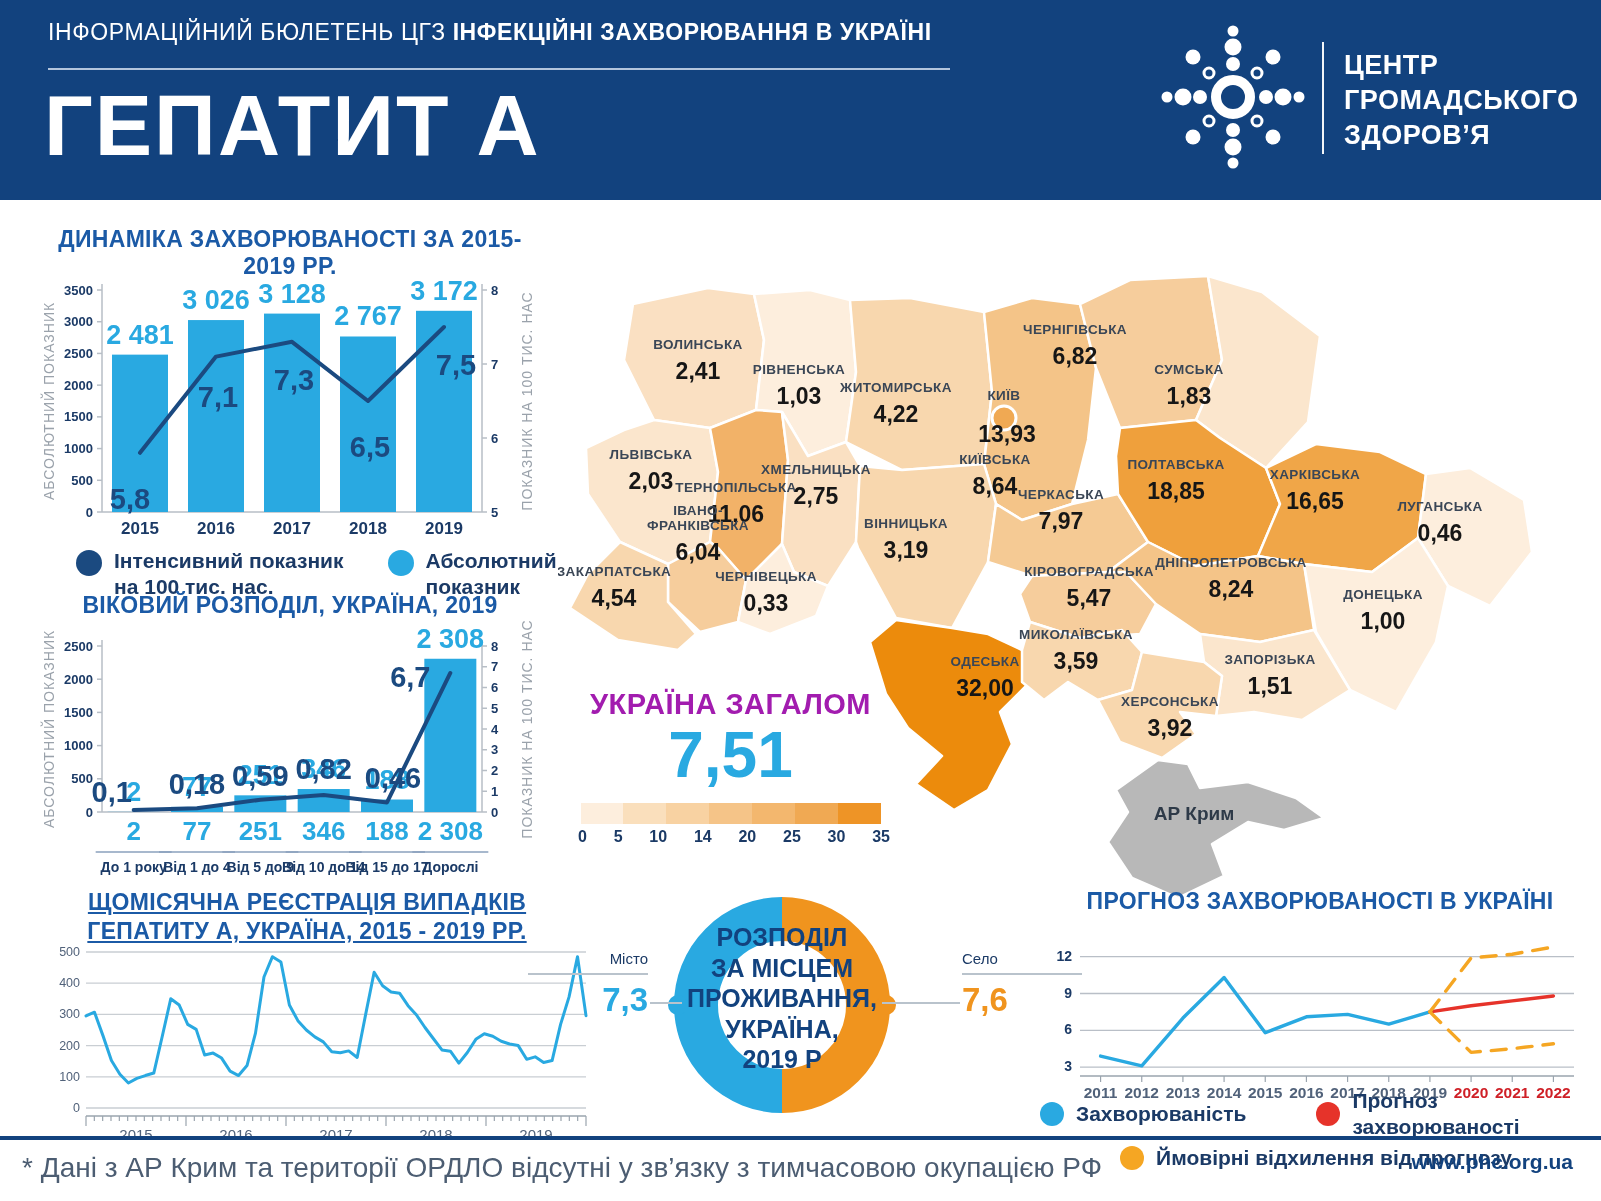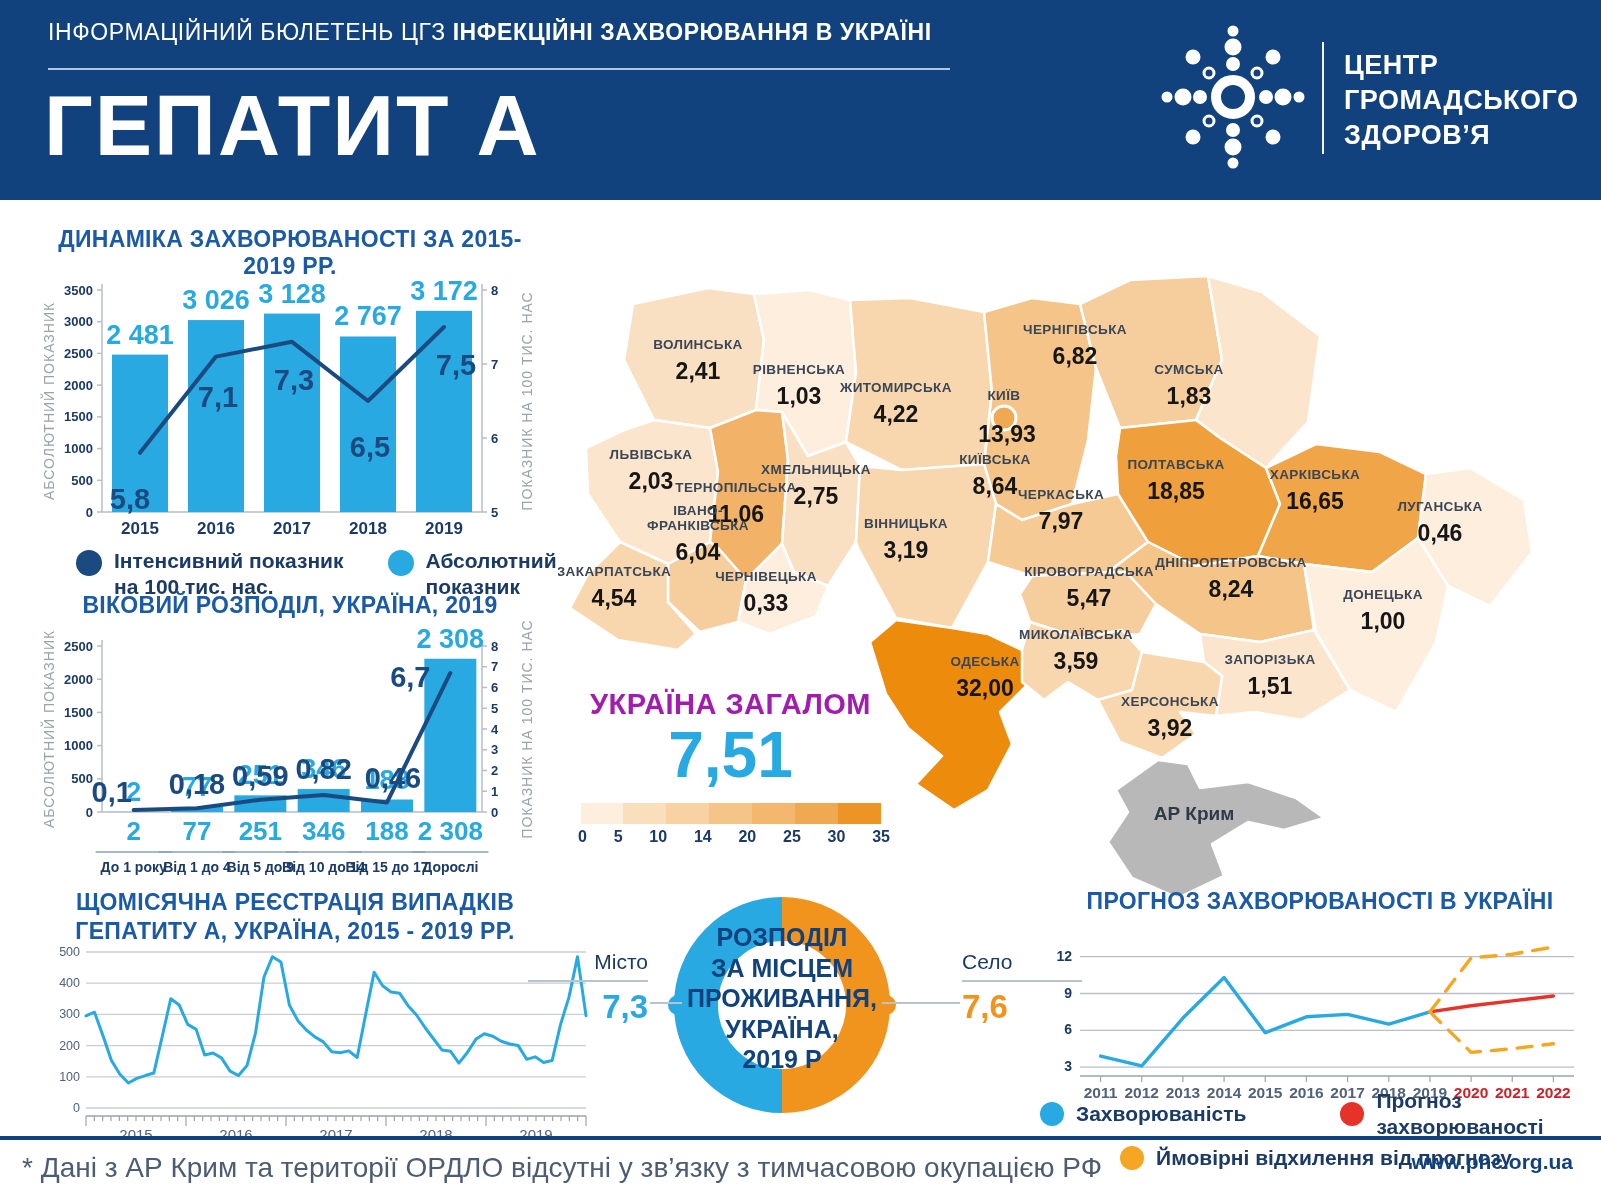--- a/index.html
+++ b/index.html
@@ -15,38 +15,38 @@
   .logo-divider{position:absolute;left:1322px;top:42px;width:2px;height:112px;background:rgba(255,255,255,.95);}
   .org-name{position:absolute;left:1344px;top:48px;font-size:27px;font-weight:700;color:#fff;line-height:1.3;letter-spacing:.5px;}
   
   .sec-title{position:absolute;text-align:center;font-size:23px;font-weight:700;color:#1b5aa6;letter-spacing:.3px;}
   
   .legend-row{position:absolute;display:flex;gap:64px;}
   .legend-item{display:flex;align-items:flex-start;gap:12px;}
   .legend-dot{width:26px;height:26px;border-radius:50%;flex:0 0 auto;margin-top:2px;}
   .legend-text{font-size:21px;font-weight:700;color:#1b3a66;line-height:1.22;white-space:pre-line;}
   .fc-legend{position:absolute;width:552px;display:flex;flex-direction:column;align-items:center;gap:6px;}
-  .fc-legend .rowA{display:flex;gap:94px;}
+  .fc-legend .rowA{display:flex;gap:70px;}
   .fc-legend .legend-dot{width:24px;height:24px;margin-top:0;}
   .fc-legend .legend-item{align-items:center;}
   .fc-legend .legend-text{font-weight:700;}
   
   .total-block{position:absolute;width:305px;text-align:center;}
   .total-label{font-size:29px;font-weight:700;color:#a21caf;letter-spacing:.5px;}
   .total-value{font-size:64px;font-weight:700;color:#29a9e1;margin-top:2px;line-height:1;}
   .scale-wrap{margin-top:16px;}
   .scale-bar{display:flex;width:300px;height:21px;margin:0 auto;}
   .scale-bar div{flex:1;}
   .scale-ticks{display:flex;justify-content:space-between;width:312px;margin:4px auto 0;
                font-size:16px;font-weight:700;color:#1b3a66;}
   
   .donut-center{position:absolute;width:240px;text-align:center;font-size:25px;font-weight:700;
                 color:#12427e;line-height:1.22;}
   .res-label{position:absolute;width:120px;}
-  .res-label .nm{font-size:21px;color:#1b3a66;font-weight:400;padding-bottom:6px;border-bottom:2px solid #b9c3cc;}
+  .res-label .nm{font-size:15px;color:#1b3a66;font-weight:400;padding-bottom:6px;border-bottom:2px solid #b9c3cc;}
   .res-label .vl{font-size:33px;font-weight:700;margin-top:6px;}
   .res-line{position:absolute;height:2px;background:#b9c3cc;}
   
   .footer-rule{position:absolute;left:0;top:1136px;width:1601px;height:4px;background:#12427e;}
   .footnote{position:absolute;left:22px;top:1152px;font-size:28px;color:#4c5d72;}
   .site{position:absolute;right:28px;top:1150px;font-size:21px;font-weight:700;color:#12427e;text-decoration:none;padding-left:20px;}
   svg{display:block;}
 </style>
 </head>
 <body>
@@ -228,21 +228,21 @@
       <text x="410.33333333333337" y="252" font-size="14" fill="#1b3a66" font-weight="700" text-anchor="middle">Дорослі</text>
       <polyline points="93.66666666666667,189.925 157,188.26500000000001 220.33333333333334,179.7575 283.6666666666667,174.98499999999999 347,182.455 410.33333333333337,52.974999999999994" fill="none" stroke="#1b4a80" stroke-width="4" stroke-linejoin="round" stroke-linecap="round"></polyline>
       <text x="71.66666666666667" y="181.925" font-size="29" fill="#1b4a80" font-weight="700" text-anchor="middle">0,1</text>
       <text x="157" y="174.26500000000001" font-size="29" fill="#1b4a80" font-weight="700" text-anchor="middle">0,18</text>
       <text x="220.33333333333334" y="165.7575" font-size="29" fill="#1b4a80" font-weight="700" text-anchor="middle">0,59</text>
       <text x="283.6666666666667" y="158.98499999999999" font-size="29" fill="#1b4a80" font-weight="700" text-anchor="middle">0,82</text>
       <text x="353" y="168.455" font-size="29" fill="#1b4a80" font-weight="700" text-anchor="middle">0,46</text>
       <text x="370.33333333333337" y="66.975" font-size="29" fill="#1b4a80" font-weight="700" text-anchor="middle">6,7</text>
     </svg>
 
-  <div class="sec-title" style="left:60px;top:888px;width:470px;line-height:1.25;"><span>ЩОМІСЯЧНА РЕЄСТРАЦІЯ ВИПАДКІВ</span><br>
+  <div class="sec-title" style="left:72px;top:888px;width:470px;line-height:1.25;text-decoration:underline;"><span>ЩОМІСЯЧНА РЕЄСТРАЦІЯ ВИПАДКІВ</span><br>
        <span>ГЕПАТИТУ А, УКРАЇНА, 2015 - 2019 РР.</span></div>
   <svg id="c-monthly" width="548" height="200" viewBox="0 0 548 200" style="position:absolute;left:46px;top:944px;">
       <line x1="40" y1="164" x2="540" y2="164" stroke="#c9ced3" stroke-width="1.3"></line>
       <text x="34" y="168" font-size="12.5" fill="#51627a" font-weight="400" text-anchor="end">0</text>
       <line x1="40" y1="132.8" x2="540" y2="132.8" stroke="#c9ced3" stroke-width="1.3"></line>
       <text x="34" y="136.8" font-size="12.5" fill="#51627a" font-weight="400" text-anchor="end">100</text>
       <line x1="40" y1="101.6" x2="540" y2="101.6" stroke="#c9ced3" stroke-width="1.3"></line>
       <text x="34" y="105.6" font-size="12.5" fill="#51627a" font-weight="400" text-anchor="end">200</text>
       <line x1="40" y1="70.4" x2="540" y2="70.4" stroke="#c9ced3" stroke-width="1.3"></line>
       <text x="34" y="74.4" font-size="12.5" fill="#51627a" font-weight="400" text-anchor="end">300</text>

